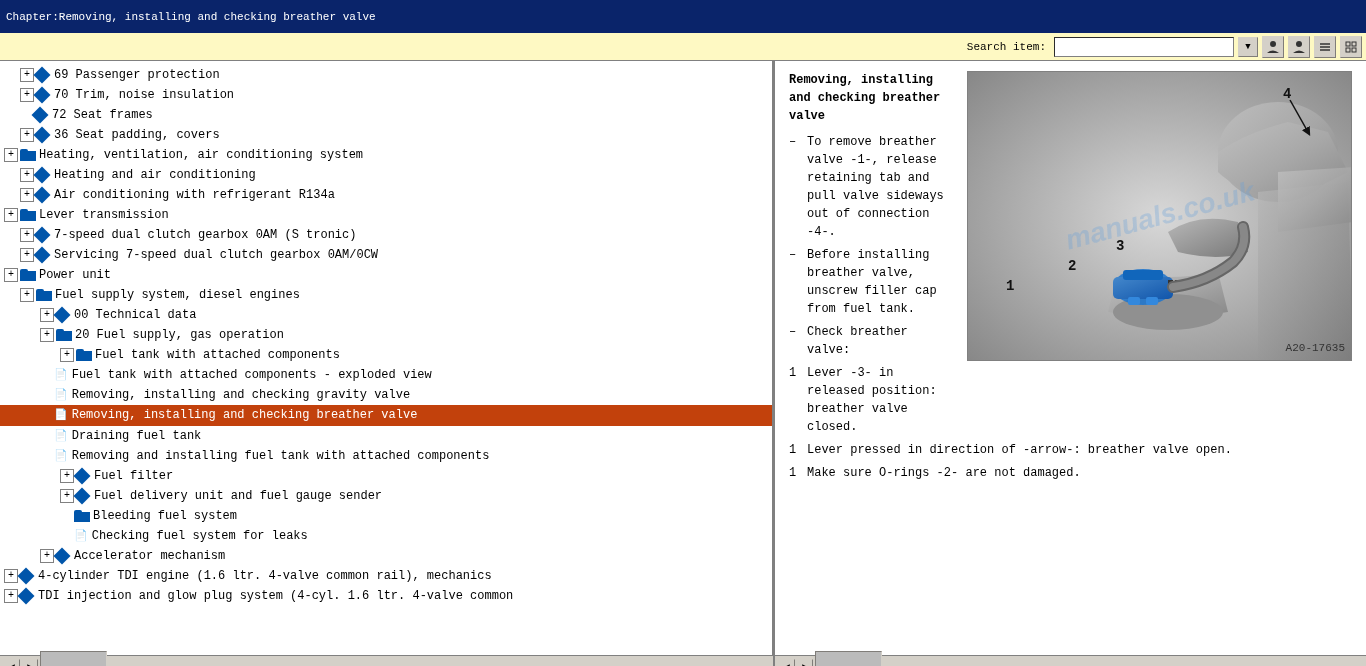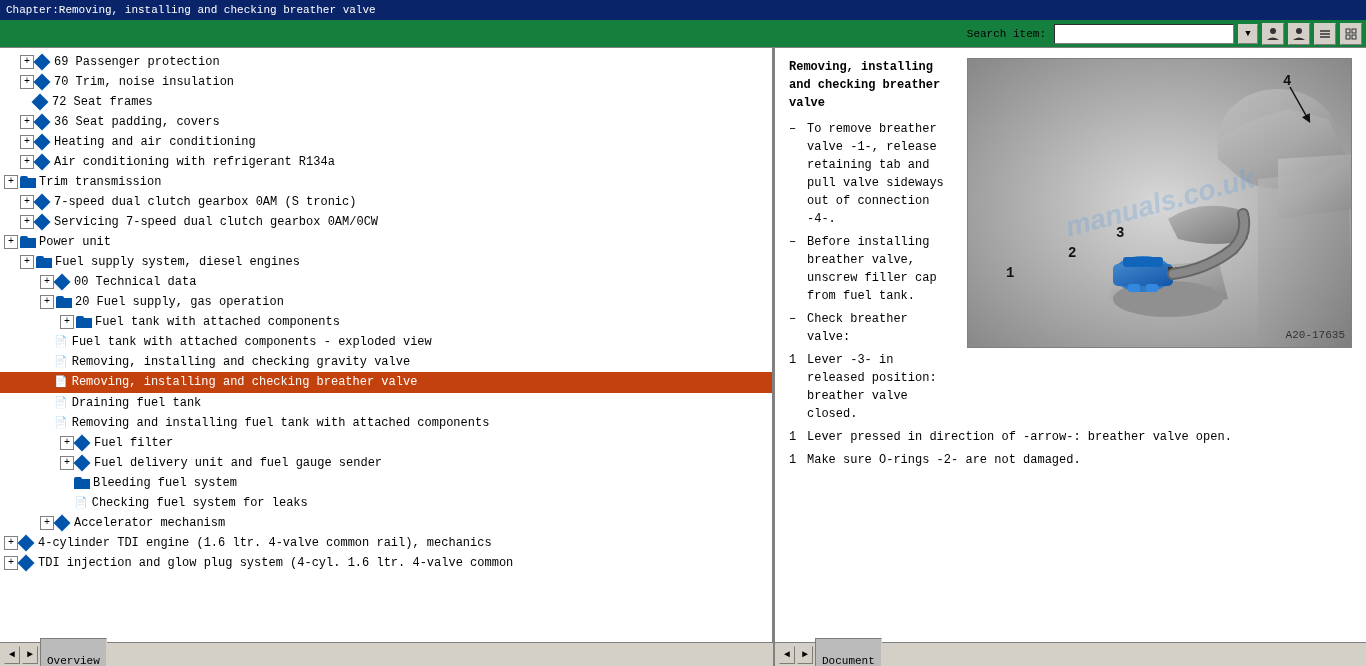--- a/index.html
+++ b/index.html
@@ -4,28 +4,28 @@
   <style>
     * { box-sizing: border-box; margin: 0; padding: 0; }
     body { font-family: 'Courier New', monospace; font-size: 12px; background: #d4d0c8; overflow: hidden; }
 
     
     #title-bar {
       background: #0a246a;
       color: white;
       padding: 2px 6px;
       font-size: 11px;
-      height: 20px;
+      height: 33px;
       display: flex;
       align-items: center;
     }
 
     
     #toolbar {
-      background: #15803d;
+      background: #fef9c3;
       border-bottom: 1px solid #808080;
       height: 28px;
       display: flex;
       align-items: center;
       padding: 2px 4px;
       gap: 4px;
     }
 
     #search-label {
       font-size: 11px;
@@ -241,26 +241,30 @@
 
 <div id="main-container">
 
   <div id="left-panel">
     <div id="tree-container">
 
     <div class="tree-item indent-1"><span class="expand-icon">+</span><span style="display:inline-block;width:12px;height:12px;background:#0055aa;transform:rotate(45deg);margin-right:6px;vertical-align:middle;"></span><span>69 Passenger protection</span></div>
         <div class="tree-item indent-1"><span class="expand-icon">+</span><span style="display:inline-block;width:12px;height:12px;background:#0055aa;transform:rotate(45deg);margin-right:6px;vertical-align:middle;"></span><span>70 Trim, noise insulation</span></div>
         <div class="tree-item indent-1"><span style="display:inline-block;width:14px;">&nbsp;</span><span style="display:inline-block;width:12px;height:12px;background:#0055aa;transform:rotate(45deg);margin-right:6px;vertical-align:middle;"></span><span>72 Seat frames</span></div>
         <div class="tree-item indent-1"><span class="expand-icon">+</span><span style="display:inline-block;width:12px;height:12px;background:#0055aa;transform:rotate(45deg);margin-right:6px;vertical-align:middle;"></span><span>36 Seat padding, covers</span></div>
+        <div class="tree-item indent-0"><span class="expand-icon">+</span><span style="display:inline-block;width:16px;height:12px;vertical-align:middle;margin-right:3px;position:relative;">
+      <span style="position:absolute;bottom:0;left:0;width:16px;height:10px;background:#0055aa;display:block;"></span>
+      <span style="position:absolute;top:0;left:0;width:8px;height:4px;background:#0055aa;border-radius:2px 2px 0 0;display:block;"></span>
+    </span><span>Heating, ventilation, air conditioning system</span></div>
         <div class="tree-item indent-1"><span class="expand-icon">+</span><span style="display:inline-block;width:12px;height:12px;background:#0055aa;transform:rotate(45deg);margin-right:6px;vertical-align:middle;"></span><span>Heating and air conditioning</span></div>
         <div class="tree-item indent-1"><span class="expand-icon">+</span><span style="display:inline-block;width:12px;height:12px;background:#0055aa;transform:rotate(45deg);margin-right:6px;vertical-align:middle;"></span><span>Air conditioning with refrigerant R134a</span></div>
         <div class="tree-item indent-0"><span class="expand-icon">+</span><span style="display:inline-block;width:16px;height:12px;vertical-align:middle;margin-right:3px;position:relative;">
       <span style="position:absolute;bottom:0;left:0;width:16px;height:10px;background:#0055aa;display:block;"></span>
       <span style="position:absolute;top:0;left:0;width:8px;height:4px;background:#0055aa;border-radius:2px 2px 0 0;display:block;"></span>
-    </span><span>Trim transmission</span></div>
+    </span><span>Lever transmission</span></div>
         <div class="tree-item indent-1"><span class="expand-icon">+</span><span style="display:inline-block;width:12px;height:12px;background:#0055aa;transform:rotate(45deg);margin-right:6px;vertical-align:middle;"></span><span>7-speed dual clutch gearbox 0AM (S tronic)</span></div>
         <div class="tree-item indent-1"><span class="expand-icon">+</span><span style="display:inline-block;width:12px;height:12px;background:#0055aa;transform:rotate(45deg);margin-right:6px;vertical-align:middle;"></span><span>Servicing 7-speed dual clutch gearbox 0AM/0CW</span></div>
         <div class="tree-item indent-0"><span class="expand-icon">+</span><span style="display:inline-block;width:16px;height:12px;vertical-align:middle;margin-right:3px;position:relative;">
       <span style="position:absolute;bottom:0;left:0;width:16px;height:10px;background:#0055aa;display:block;"></span>
       <span style="position:absolute;top:0;left:0;width:8px;height:4px;background:#0055aa;border-radius:2px 2px 0 0;display:block;"></span>
     </span><span>Power unit</span></div>
         <div class="tree-item indent-1"><span class="expand-icon">+</span><span style="display:inline-block;width:16px;height:12px;vertical-align:middle;margin-right:3px;position:relative;">
       <span style="position:absolute;bottom:0;left:0;width:16px;height:10px;background:#0055aa;display:block;"></span>
       <span style="position:absolute;top:0;left:0;width:8px;height:4px;background:#0055aa;border-radius:2px 2px 0 0;display:block;"></span>
     </span><span>Fuel supply system, diesel engines</span></div>

